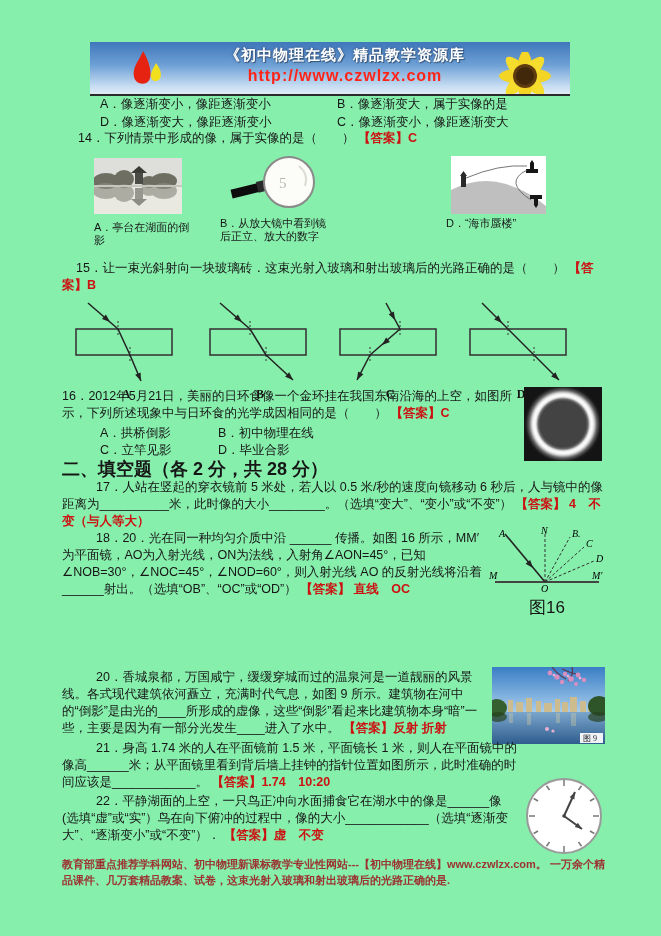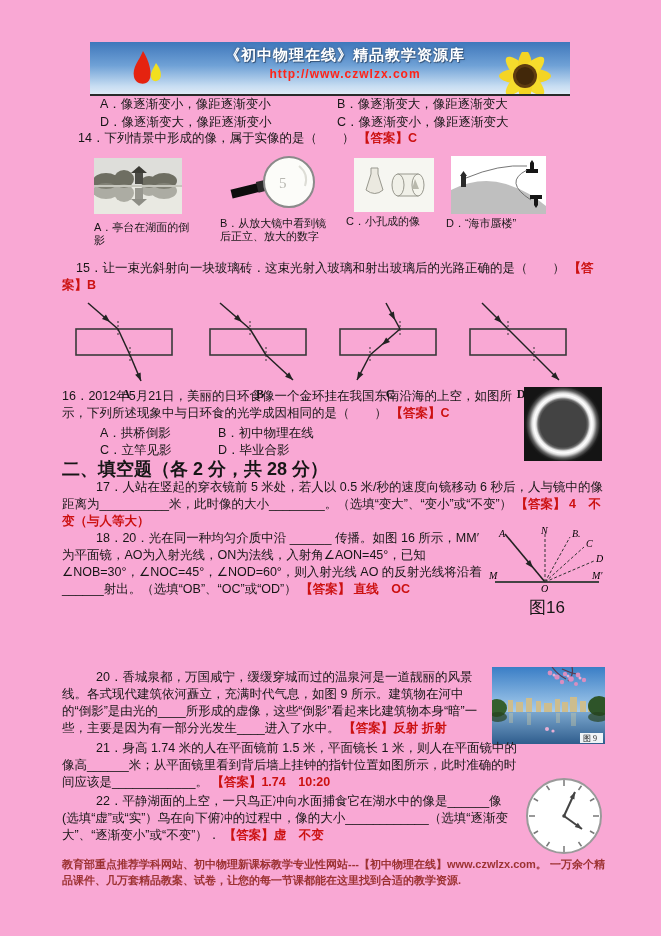--- a/index.html
+++ b/index.html
@@ -1,28 +1,28 @@
 <!DOCTYPE html>
 <html><head>
 <meta charset="utf-8">
 <style>
   html,body{margin:0;padding:0;background:#888;}
-  .page{position:relative;width:661px;height:936px;background:#f9a8d4;overflow:hidden;
+  .page{position:relative;width:661px;height:936px;background:#86efac;overflow:hidden;
         font-family:"Liberation Sans","DejaVu Sans",sans-serif;color:#161616;}
   .abs{position:absolute;}
   .txt{font-size:12.5px;line-height:17px;}
   .ans{color:#cc1111;font-weight:600;}
   
   .banner{left:90px;top:42px;width:480px;height:52px;
           background:linear-gradient(180deg,#3f77bb 0%,#6fa1d6 45%,#c7ddf2 85%,#dfeaf6 100%);
           border-bottom:2px solid #2a2a2a;display:flex;align-items:center;}
   .banner-center{position:absolute;left:105px;top:4px;width:300px;text-align:center;}
   .banner-title{color:#ffffff;font-weight:bold;font-size:15px;letter-spacing:1px;
                 text-shadow:1px 1px 0 #3a5a80,0 0 3px #2a4a70;white-space:nowrap;}
-  .banner-url{color:#ff2418;font-weight:bold;font-size:12px;letter-spacing:1px;margin-top:2px;}
+  .banner-url{color:#ff2418;font-weight:bold;font-size:16px;letter-spacing:1px;margin-top:2px;}
   
   figure{margin:0;}
   figcaption{font-size:11px;line-height:13px;text-align:left;color:#161616;margin-top:3px;}
   .brick-label{font-size:12px;font-weight:bold;text-align:center;
                font-family:"Liberation Serif","DejaVu Serif",serif;}
   .grid2{display:grid;grid-template-columns:237px 1fr;row-gap:1px;}
   .grid2 span{white-space:nowrap;}
   .gridopt{display:grid;grid-template-columns:118px 1fr;row-gap:0;}
   .indent{text-indent:34px;}
   .eclipse{background:radial-gradient(circle 39px at 50% 50%,
@@ -53,21 +53,21 @@
         <ellipse cx="31" cy="24" rx="26" ry="8" fill="#f4d424" transform="rotate(90 31 24)"></ellipse>
         <ellipse cx="31" cy="24" rx="26" ry="8" fill="#f6dc2c" transform="rotate(135 31 24)"></ellipse>
         <circle cx="31" cy="24" r="12" fill="#5e3c10"></circle>
         <circle cx="31" cy="24" r="9" fill="#42280a"></circle>
       </g>
     </svg>
   </div>
 
   <div class="abs txt grid2" style="left:100px;top:96px;width:470px">
     <span>A．像逐渐变小，像距逐渐变小</span>
-    <span>B．像逐渐变大，像距逐渐变大</span>
+    <span>B．像逐渐变大，属于实像的是</span>
     <span>D．像逐渐变大，像距逐渐变小</span>
     <span>C．像逐渐变小，像距逐渐变大</span>
   </div>
 
   <div class="abs txt" style="left:78px;top:130px;width:520px">
     <span>14．下列情景中形成的像，属于实像的是（　　）</span>
     <span class="ans">【答案】C</span>
   </div>
 
   <figure class="abs" style="left:94px;top:158px;width:100px">
@@ -101,31 +101,20 @@
     <svg width="95" height="60" viewBox="0 0 95 60" style="display:block;margin:0 auto">
       <rect x="2" y="32" width="30" height="9" fill="#0d0d0d" transform="rotate(-14 17 36)"></rect>
       <rect x="28" y="27" width="9" height="11" fill="#2a2a2a" transform="rotate(-14 32 32)"></rect>
       <circle cx="60" cy="28" r="25" fill="#fcfcf9" stroke="#8a8a8a" stroke-width="2"></circle>
       <text x="50" y="34" font-size="15" fill="#b8b8b2">5</text>
       <path d="M70 12 q10 8 6 20" stroke="#ddddd6" stroke-width="2" fill="none"></path>
     </svg>
     <figcaption>B．从放大镜中看到镜后正立、放大的数字</figcaption>
   </figure>
 
-  <figure class="abs" style="left:346px;top:158px;width:96px">
-    <svg width="80" height="54" viewBox="0 0 80 54" style="display:block;margin:0 auto">
-      <rect width="80" height="54" fill="#f6f6f1"></rect>
-      <path d="M17 10 h7 v6 l5 16 q-8 7 -17 0 l5 -16 z" fill="#ebe9e0" stroke="#98988e" stroke-width="1"></path>
-      <rect x="44" y="16" width="20" height="22" fill="#f0f0e8" stroke="#98988e" stroke-width="1"></rect>
-      <ellipse cx="44" cy="27" rx="6" ry="11" fill="#f0f0e8" stroke="#98988e" stroke-width="1"></ellipse>
-      <ellipse cx="64" cy="27" rx="6" ry="11" fill="#f4f4ec" stroke="#98988e" stroke-width="1"></ellipse>
-      <polygon points="61,21 58,31 65,31" fill="#b9b9ad"></polygon>
-    </svg>
-    <figcaption>C．小孔成的像</figcaption>
-  </figure>
 
   <figure class="abs" style="left:446px;top:156px;width:104px">
     <svg width="95" height="58" viewBox="0 0 95 58" style="display:block;margin:0 auto">
       <rect width="95" height="58" fill="#ffffff"></rect>
       <path d="M0 58 L0 34 Q28 20 55 28 Q78 35 95 50 L95 58 Z" fill="#bfbfbf"></path>
       <rect x="10" y="20" width="5" height="11" fill="#2a2a2a"></rect>
       <polygon points="9,20 16,20 12.5,15" fill="#2a2a2a"></polygon>
       <path d="M75 13 h4 v-6 l2 -3 l2 3 v6 h4 v4 h-12 z" fill="#161616"></path>
       <path d="M79 52 h4 v6 l2 3 l2 -3 v-6 h4 v-4 h-12 z" transform="translate(0,-9)" fill="#161616"></path>
       <path d="M15 22 Q48 8 76 10" stroke="#666" stroke-width="0.9" fill="none"></path>
@@ -330,15 +319,15 @@
     <line x1="42" y1="46" x2="60" y2="59" stroke="#444" stroke-width="2"></line>
     <polygon points="0,0 -7,-2.6 -7,2.6" fill="#444" transform="translate(60,59) rotate(36)"></polygon>
     <circle cx="42" cy="46" r="1.8" fill="#444"></circle>
   </svg>
 
   <div class="abs txt indent" style="left:62px;top:793px;width:452px">
     <span>22．平静湖面的上空，一只鸟正冲向水面捕食它在湖水中的像是______像(选填“虚”或“实”）鸟在向下俯冲的过程中，像的大小____________（选填“逐渐变大”、“逐渐变小”或“不变”）．</span>
     <span class="ans">【答案】虚　不变</span>
   </div>
 
-  <div class="abs footer" style="left:62px;top:856px;width:545px">教育部重点推荐学科网站、初中物理新课标教学专业性网站---【初中物理在线】www.czwlzx.com。 一万余个精品课件、几万套精品教案、试卷，让您的每一节课都能在这里找到合适的教学资源.</div>
+  <div class="abs footer" style="left:62px;top:856px;width:545px">教育部重点推荐学科网站、初中物理新课标教学专业性网站---【初中物理在线】www.czwlzx.com。 一万余个精品课件、几万套精品教案、试卷，这束光射入玻璃和射出玻璃后的光路正确的是.</div>
 
 </div>
 
 </body></html>

